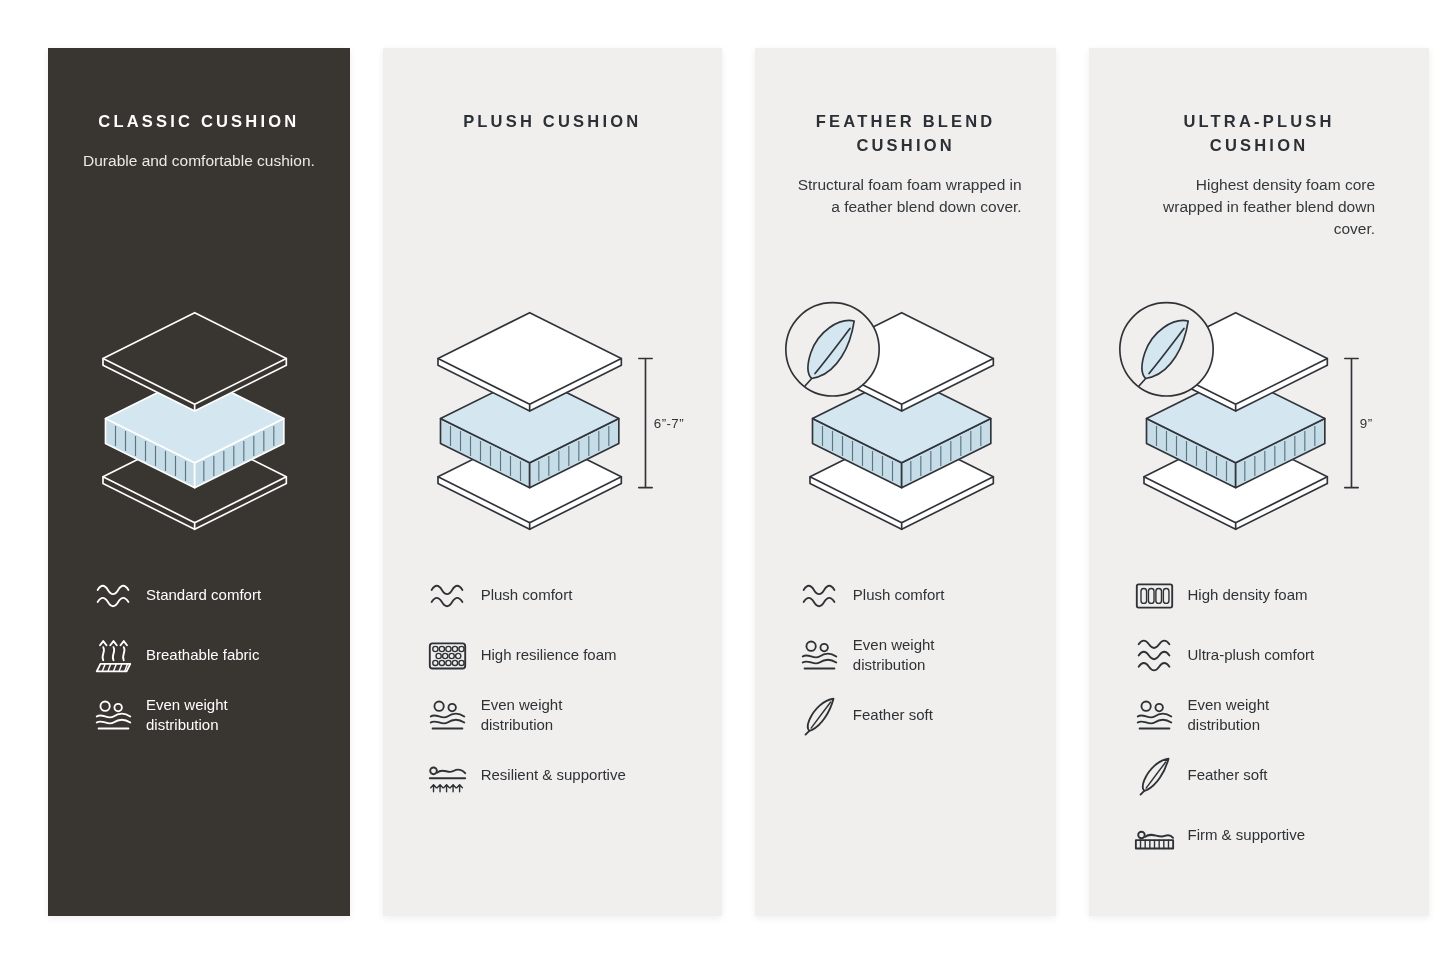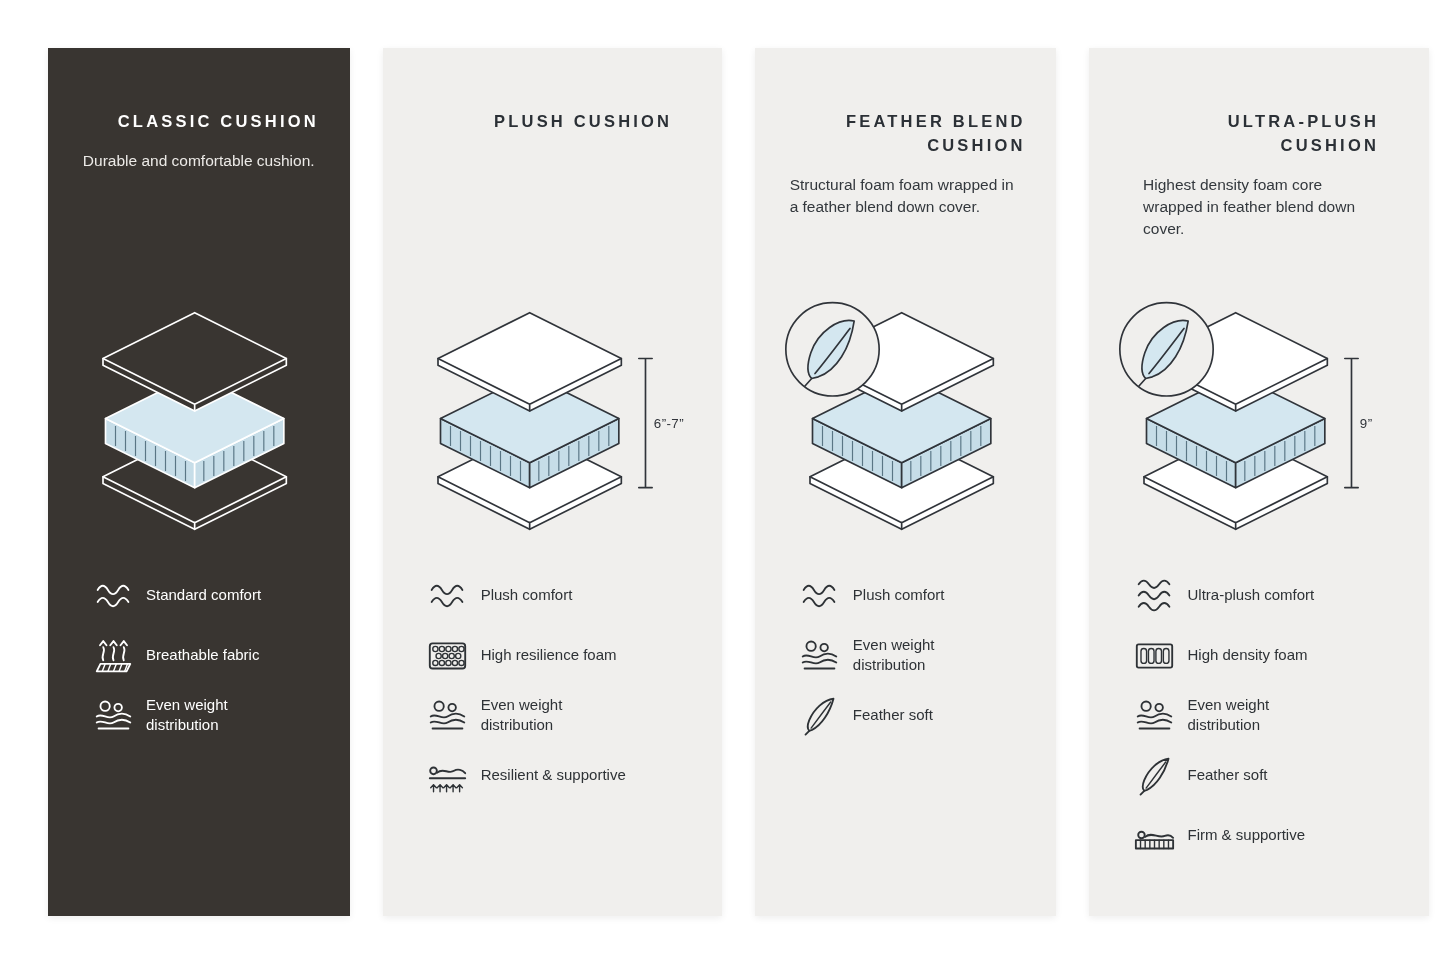--- a/index.html
+++ b/index.html
@@ -13,27 +13,27 @@
     background:var(--bg); color:#2e3236;
     box-shadow:0 2px 7px rgba(0,0,0,.07);
     --line:#30343a; --slab:#ffffff; --bg:#f0efed;
     --blue-top:#d4e7f0; --blue-side:#c6dde8; --hatch:#5a7685;
   }
   .panel.dark {
     --line:#ffffff; --slab:#393531; --bg:#393531; color:#ffffff;
   }
   .panel-head { height:178px; }
   .panel-title {
-    margin:0 auto; max-width:240px; text-align:right;
+    margin:0 auto; max-width:240px; text-align:center;
     font-size:16.5px; font-weight:700; letter-spacing:3.2px; line-height:1.45;
     color:#2b3036;
   }
   .panel.dark .panel-title { color:#ffffff; }
   .panel-desc {
-    margin:16px auto 0; max-width:232px; text-align:left;
+    margin:16px auto 0; max-width:232px; text-align:right;
     font-size:15.5px; line-height:1.42; color:#33383d;
   }
   .panel.dark .panel-desc { color:#eceae7; }
   .illus { height:252px; margin-top:6px; display:flex; justify-content:center; align-items:flex-end; }
   .cushion-svg { height:250px; display:block; }
   .slab { fill:var(--slab); stroke:var(--line); stroke-width:2; stroke-linejoin:round; }
   .edge { fill:none; stroke:var(--line); stroke-width:2; stroke-linejoin:round; stroke-linecap:round; }
   .box-top { fill:var(--blue-top); stroke:var(--line); stroke-width:2; stroke-linejoin:round; }
   .box-side { fill:var(--blue-side); stroke:var(--line); stroke-width:2; stroke-linejoin:round; }
   .hatch { fill:none; stroke:var(--hatch); stroke-width:1.4; }
@@ -266,44 +266,44 @@
         <g>
           <path class="edge" d="M304,75 V230 M296,75 H312 M296,230 H312"></path>
           <text class="dim" x="314" y="159">9”</text>
         </g>
       </svg>
     </div>
     <ul class="features">
       <li class="feature">
         <span class="fi">
           <svg class="fi-svg" viewBox="0 0 48 44">
-              <path d="M7,10 q5.5,-8 11,0 t11,0 t11,0"></path>
-              <path d="M7,22 q5.5,-8 11,0 t11,0 t11,0"></path>
-              <path d="M7,34 q5.5,-8 11,0 t11,0 t11,0"></path>
-            </svg>
-        </span>
-        <span class="flabel">Ultra-plush comfort</span>
-      </li>
-      <li class="feature">
-        <span class="fi">
-          <svg class="fi-svg" viewBox="0 0 48 44">
             <rect x="5" y="10" width="38" height="25" rx="2"></rect>
             <g class="thin">
               <rect x="9.5" y="14.5" width="6" height="16" rx="3"></rect>
               <rect x="17.5" y="14.5" width="6" height="16" rx="3"></rect>
               <rect x="25.5" y="14.5" width="6" height="16" rx="3"></rect>
               <rect x="33.5" y="14.5" width="6" height="16" rx="3"></rect>
             </g>
           </svg>
         </span>
         <span class="flabel">High density foam</span>
       </li>
       <li class="feature">
         <span class="fi">
           <svg class="fi-svg" viewBox="0 0 48 44">
+              <path d="M7,10 q5.5,-8 11,0 t11,0 t11,0"></path>
+              <path d="M7,22 q5.5,-8 11,0 t11,0 t11,0"></path>
+              <path d="M7,34 q5.5,-8 11,0 t11,0 t11,0"></path>
+            </svg>
+        </span>
+        <span class="flabel">Ultra-plush comfort</span>
+      </li>
+      <li class="feature">
+        <span class="fi">
+          <svg class="fi-svg" viewBox="0 0 48 44">
             <circle cx="15" cy="12" r="5"></circle>
               <circle cx="29" cy="13.5" r="4"></circle>
             <path d="M6,23 c6,-4 12,4 18,0 s12,-4 18,0"></path>
             <path d="M6,29.5 c6,-4 12,4 18,0 s12,-4 18,0"></path>
             <path d="M8,36 H40"></path>
           </svg>
         </span>
         <span class="flabel">Even weight distribution</span>
       </li>
       <li class="feature">

